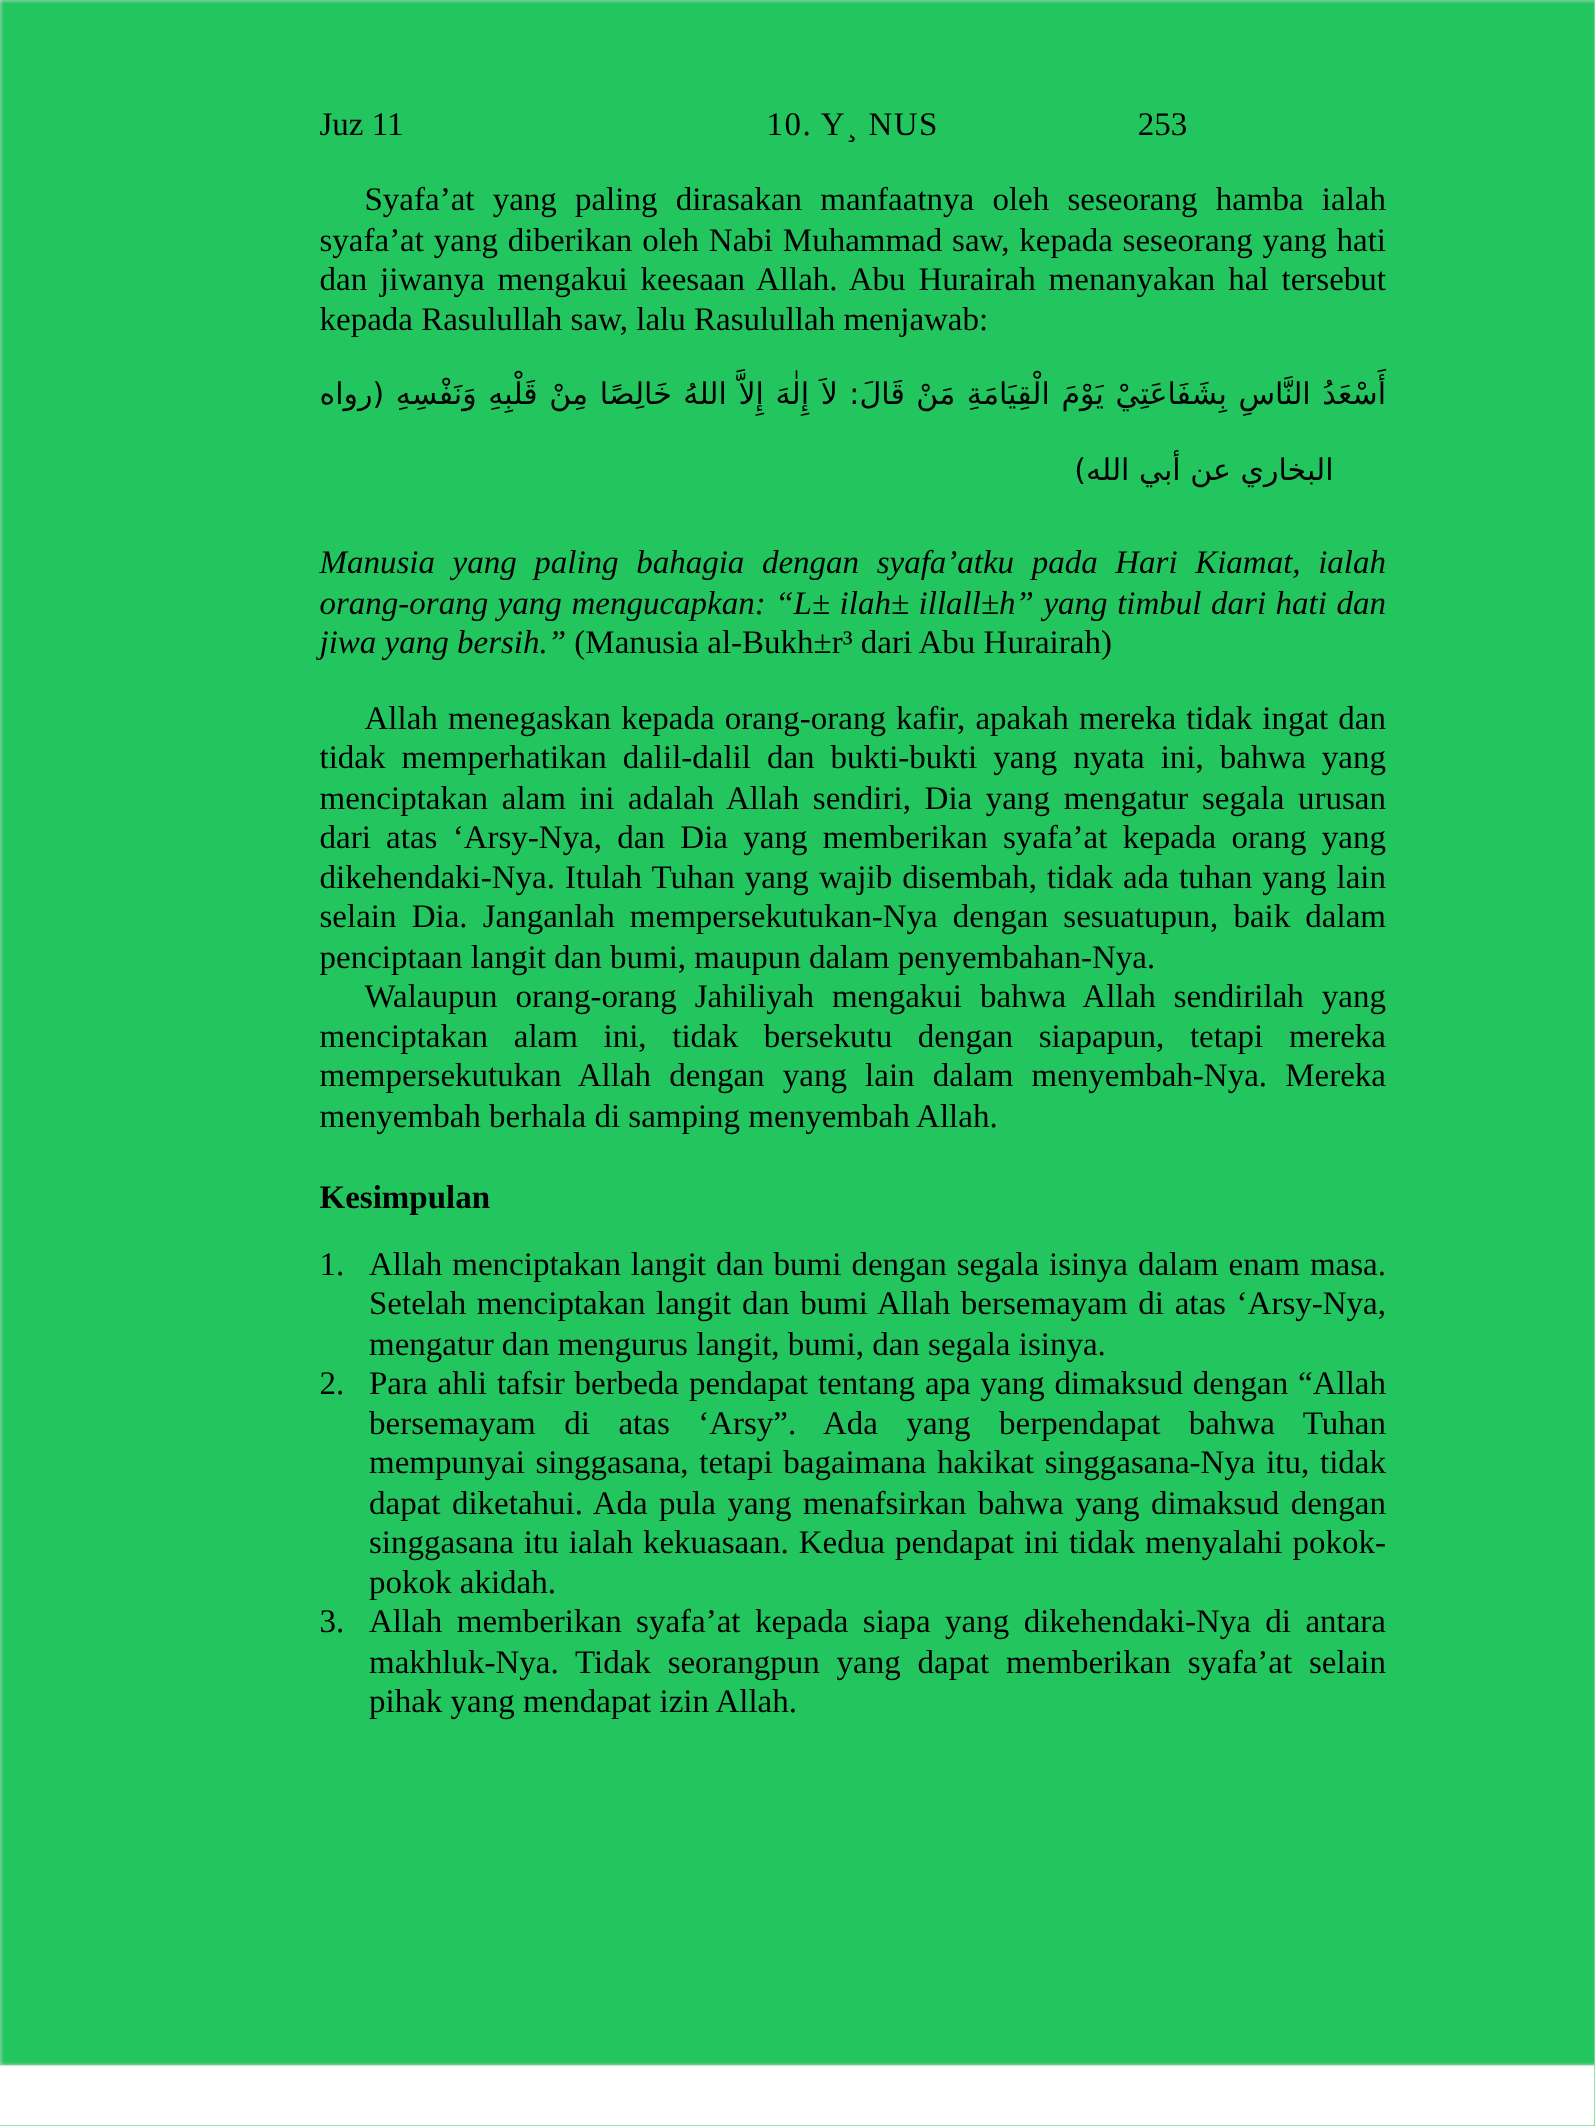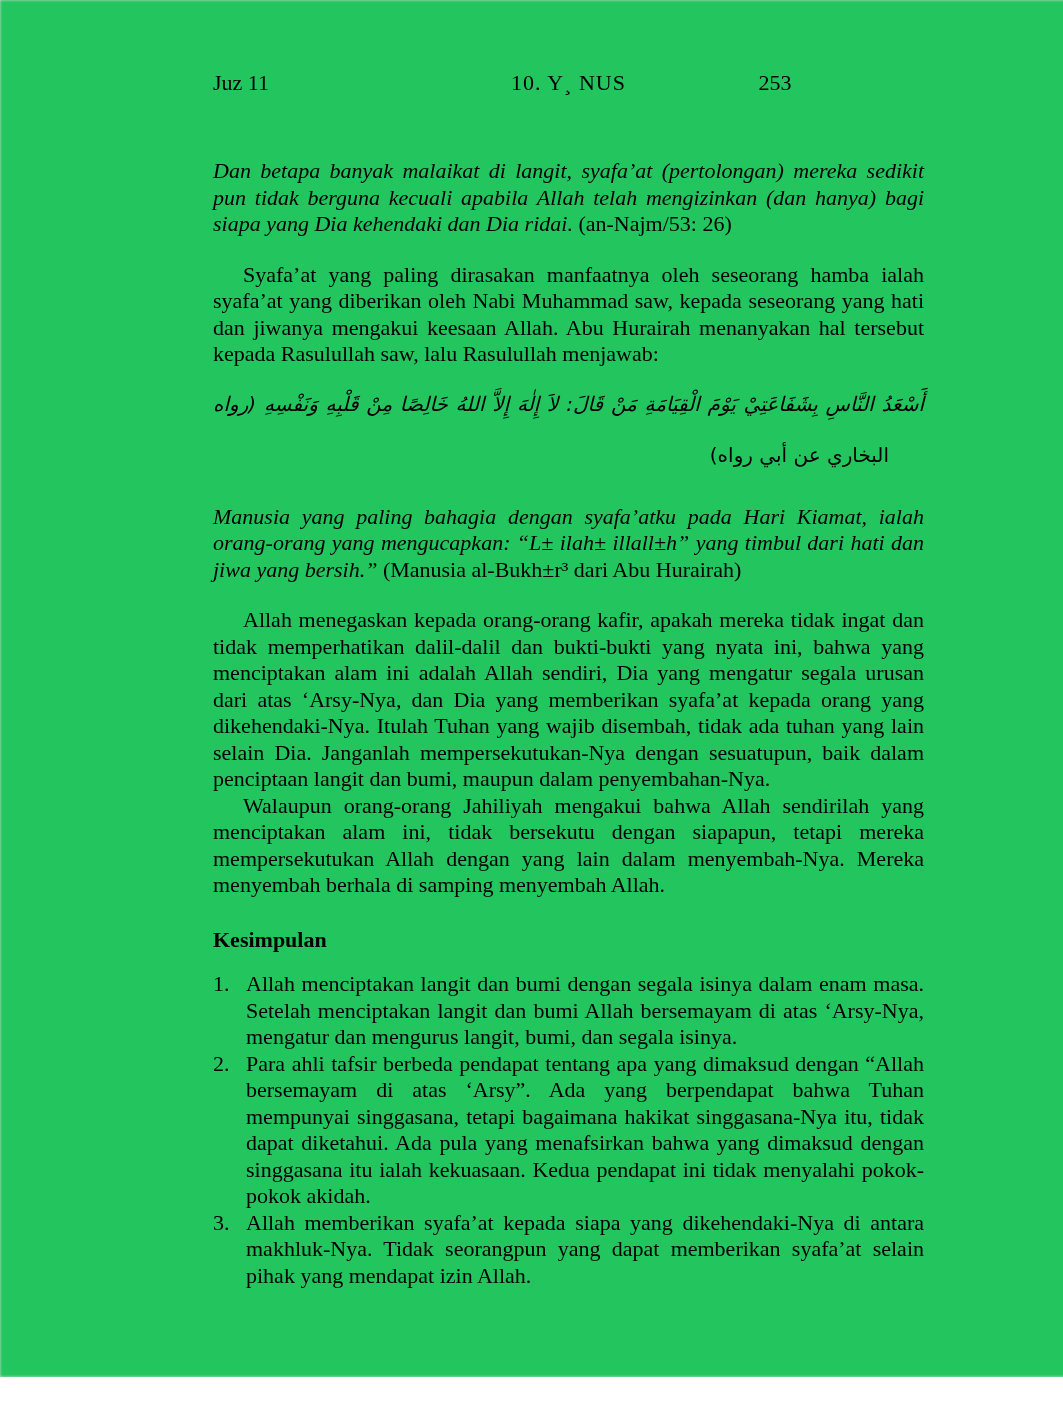--- a/index.html
+++ b/index.html
@@ -55,21 +55,20 @@
     direction: rtl;
     font-family: "DejaVu Sans", sans-serif;
     font-size: 20px;
     margin-top: 10px;
   }
   .arabic-line1 {
     line-height: 52px;
     white-space: nowrap;
     text-align: left;
     text-align-last: justify;
-    font-style: italic;
   }
   .arabic-line2 {
     line-height: 50px;
     text-align: right;
     padding-right: 35px;
   }
 
   .section-heading {
     font-size: 22px;
     line-height: 26.5px;
@@ -97,27 +96,26 @@
 
 <div class="page">
   <div class="inner">
 
     <div class="page-header">
       <span class="h-left">Juz 11</span>
       <span class="h-center">10. Y¸ NUS</span>
       <span class="h-right">253</span>
     </div>
 
-    <p class="quote-block mt-quote1"><span>Dan betapa banyak malaikat di langit, syafa’at (pertolongan) mereka sedikit pun tidak berguna kecuali apabila Allah telah mengizinkan (dan hanya) bagi siapa yang Dia kehendaki dan Dia ridai.</span> <span class="cite">(an-Najm/53: 26)</span></p>
 
     <p class="body-para mt-para">Syafa’at yang paling dirasakan manfaatnya oleh seseorang hamba ialah syafa’at yang diberikan oleh Nabi Muhammad saw, kepada seseorang yang hati dan jiwanya mengakui keesaan Allah. Abu Hurairah menanyakan hal tersebut kepada Rasulullah saw, lalu Rasulullah menjawab:</p>
 
     <div class="arabic-block">
       <div class="arabic-line1">أَسْعَدُ النَّاسِ بِشَفَاعَتِيْ يَوْمَ الْقِيَامَةِ مَنْ قَالَ: لاَ إِلٰهَ إِلاَّ اللهُ خَالِصًا مِنْ قَلْبِهِ وَنَفْسِهِ (رواه</div>
-      <div class="arabic-line2">البخاري عن أبي رواه)</div>
+      <div class="arabic-line2">البخاري عن أبي الله)</div>
     </div>
 
     <p class="quote-block mt-para"><span>Manusia yang paling bahagia dengan syafa’atku pada Hari Kiamat, ialah orang-orang yang mengucapkan: “L± ilah± illall±h” yang timbul dari hati dan jiwa yang bersih.”</span> <span class="cite">(Manusia al-Bukh±r³ dari Abu Hurairah)</span></p>
 
     <p class="body-para mt-para">Allah menegaskan kepada orang-orang kafir, apakah mereka tidak ingat dan tidak memperhatikan dalil-dalil dan bukti-bukti yang nyata ini, bahwa yang menciptakan alam ini adalah Allah sendiri, Dia yang mengatur segala urusan dari atas ‘Arsy-Nya, dan Dia yang memberikan syafa’at kepada orang yang dikehendaki-Nya. Itulah Tuhan yang wajib disembah, tidak ada tuhan yang lain selain Dia. Janganlah mempersekutukan-Nya dengan sesuatupun, baik dalam penciptaan langit dan bumi, maupun dalam penyembahan-Nya.</p>
 
     <p class="body-para">Walaupun orang-orang Jahiliyah mengakui bahwa Allah sendirilah yang menciptakan alam ini, tidak bersekutu dengan siapapun, tetapi mereka mempersekutukan Allah dengan yang lain dalam menyembah-Nya. Mereka menyembah berhala di samping menyembah Allah.</p>
 
     <h2 class="section-heading">Kesimpulan</h2>
 

